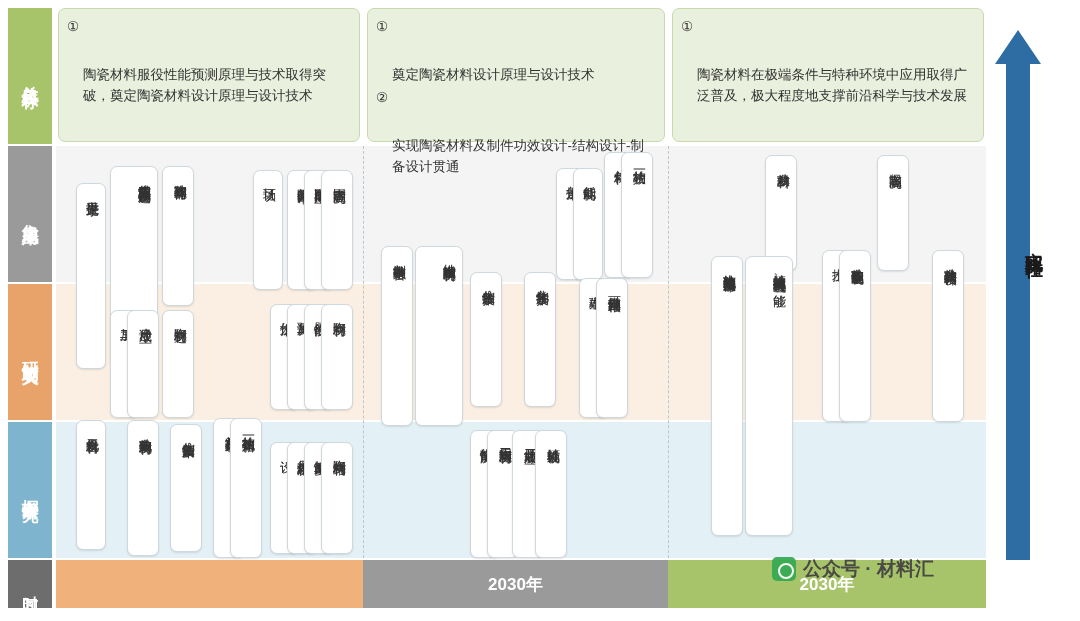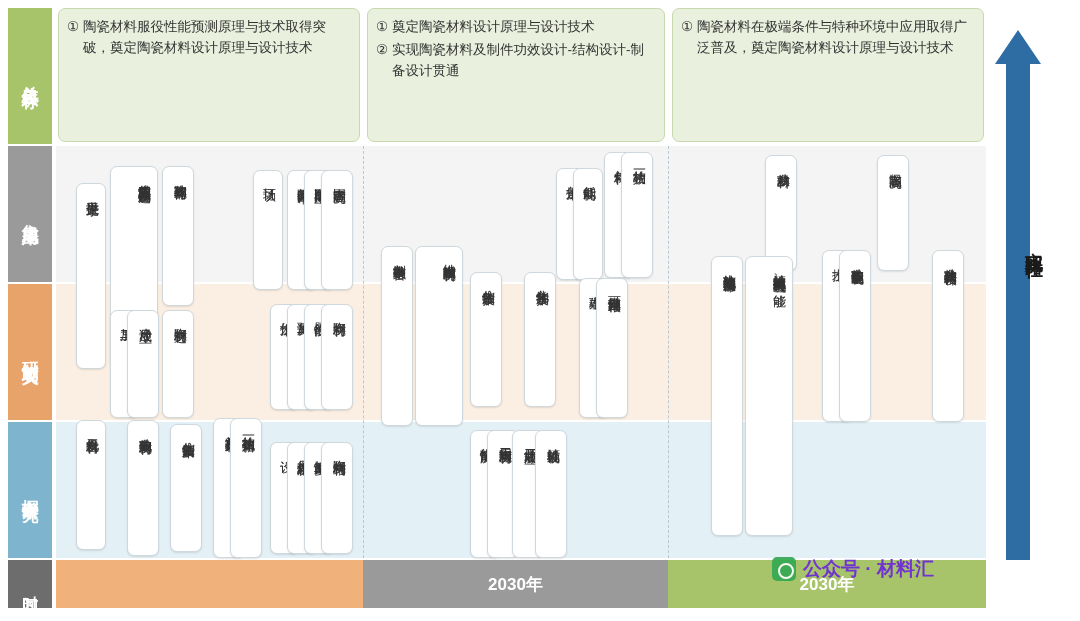--- a/index.html
+++ b/index.html
@@ -70,21 +70,21 @@
     color: #333;
     font-size: 13.5px;
     line-height: 1.55;
   }
   #goal1 { left: 58px;  width: 302px; }
   #goal2 { left: 367px; width: 298px; }
   #goal3 { left: 672px; width: 312px; }
 
   .goal-line { display: flex; align-items: flex-start; margin-bottom: 2px; }
   .goal-num { flex: 0 0 auto; margin-right: 4px; }
-  .goal-txt { flex: 1 1 auto; }
+  .goal-txt { flex: 1 1 auto; margin-top: 48px; }
 
   
   .vcard {
     position: absolute;
     background: #ffffff;
     border: 1px solid #cfd8dd;
     border-radius: 7px;
     box-shadow: 0 1px 2px rgba(0,0,0,0.10);
     writing-mode: vertical-rl;
     text-orientation: upright;
@@ -150,21 +150,21 @@
   }
 
   
   #watermark {
     position: absolute;
     left: 772px;
     top: 556px;
     display: flex;
     align-items: center;
     gap: 7px;
-    color: #6d28d9;
+    color: #404040;
     font-size: 19px;
     font-weight: bold;
     opacity: 0.92;
   }
   #wm-logo {
     width: 24px; height: 24px;
     border-radius: 5px;
     background: #34a853;
     position: relative;
     flex: 0 0 auto;
@@ -210,21 +210,21 @@
     </div>
     <div class="goal-line">
       <span class="goal-num">②</span>
       <span class="goal-txt">实现陶瓷材料及制件功效设计-结构设计-制备设计贯通</span>
     </div>
   </div>
 
   <div class="goalbox" id="goal3">
     <div class="goal-line">
       <span class="goal-num">①</span>
-      <span class="goal-txt">陶瓷材料在极端条件与特种环境中应用取得广泛普及，奠定陶瓷材料设计原理与设计技术</span>
+      <span class="goal-txt">陶瓷材料在极端条件与特种环境中应用取得广泛普及，极大程度地支撑前沿科学与技术发展</span>
     </div>
   </div>
 
   <div id="cards-layer">
       <div class="vcard" style="left: 76px; top: 183px; width: 30px; height: 186px;">世界先进水平</div>
       <div class="vcard" style="left: 110px; top: 166px; width: 48px; height: 203px;">集成制造工艺及国产化设备到达</div>
       <div class="vcard" style="left: 162px; top: 166px; width: 32px; height: 140px;">功效陶瓷与器件</div>
       <div class="vcard" style="left: 253px; top: 170px; width: 30px; height: 120px;">场认可</div>
       <div class="vcard" style="left: 287px; top: 170px; width: 30px; height: 120px;">并取得国际市</div>
       <div class="vcard" style="left: 304px; top: 170px; width: 30px; height: 120px;">图层取得应用</div>

